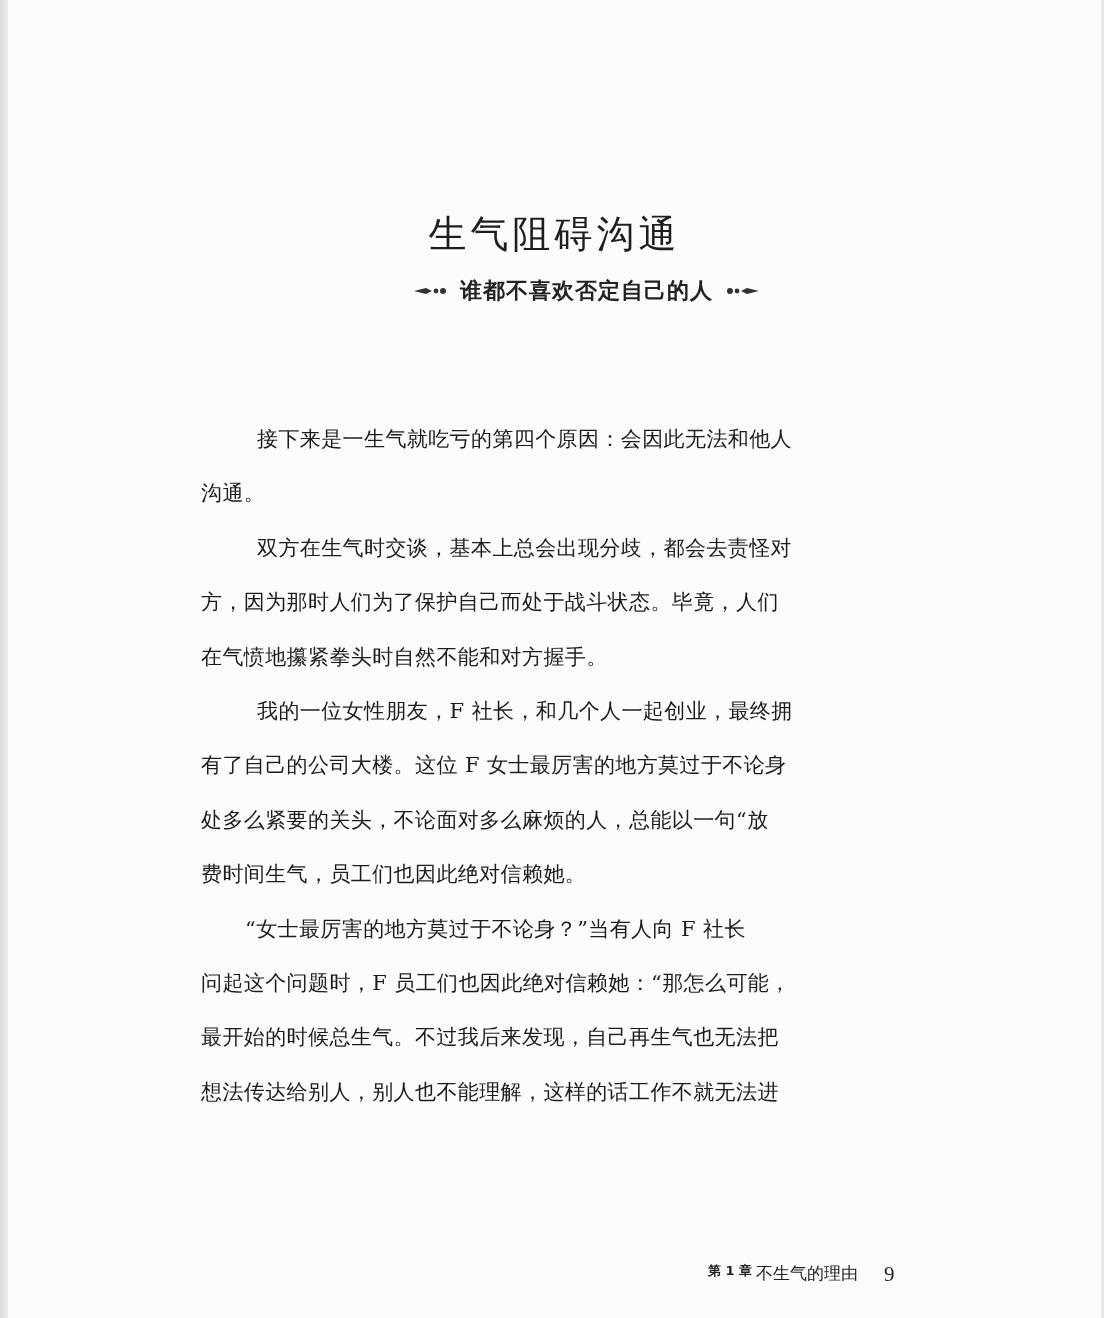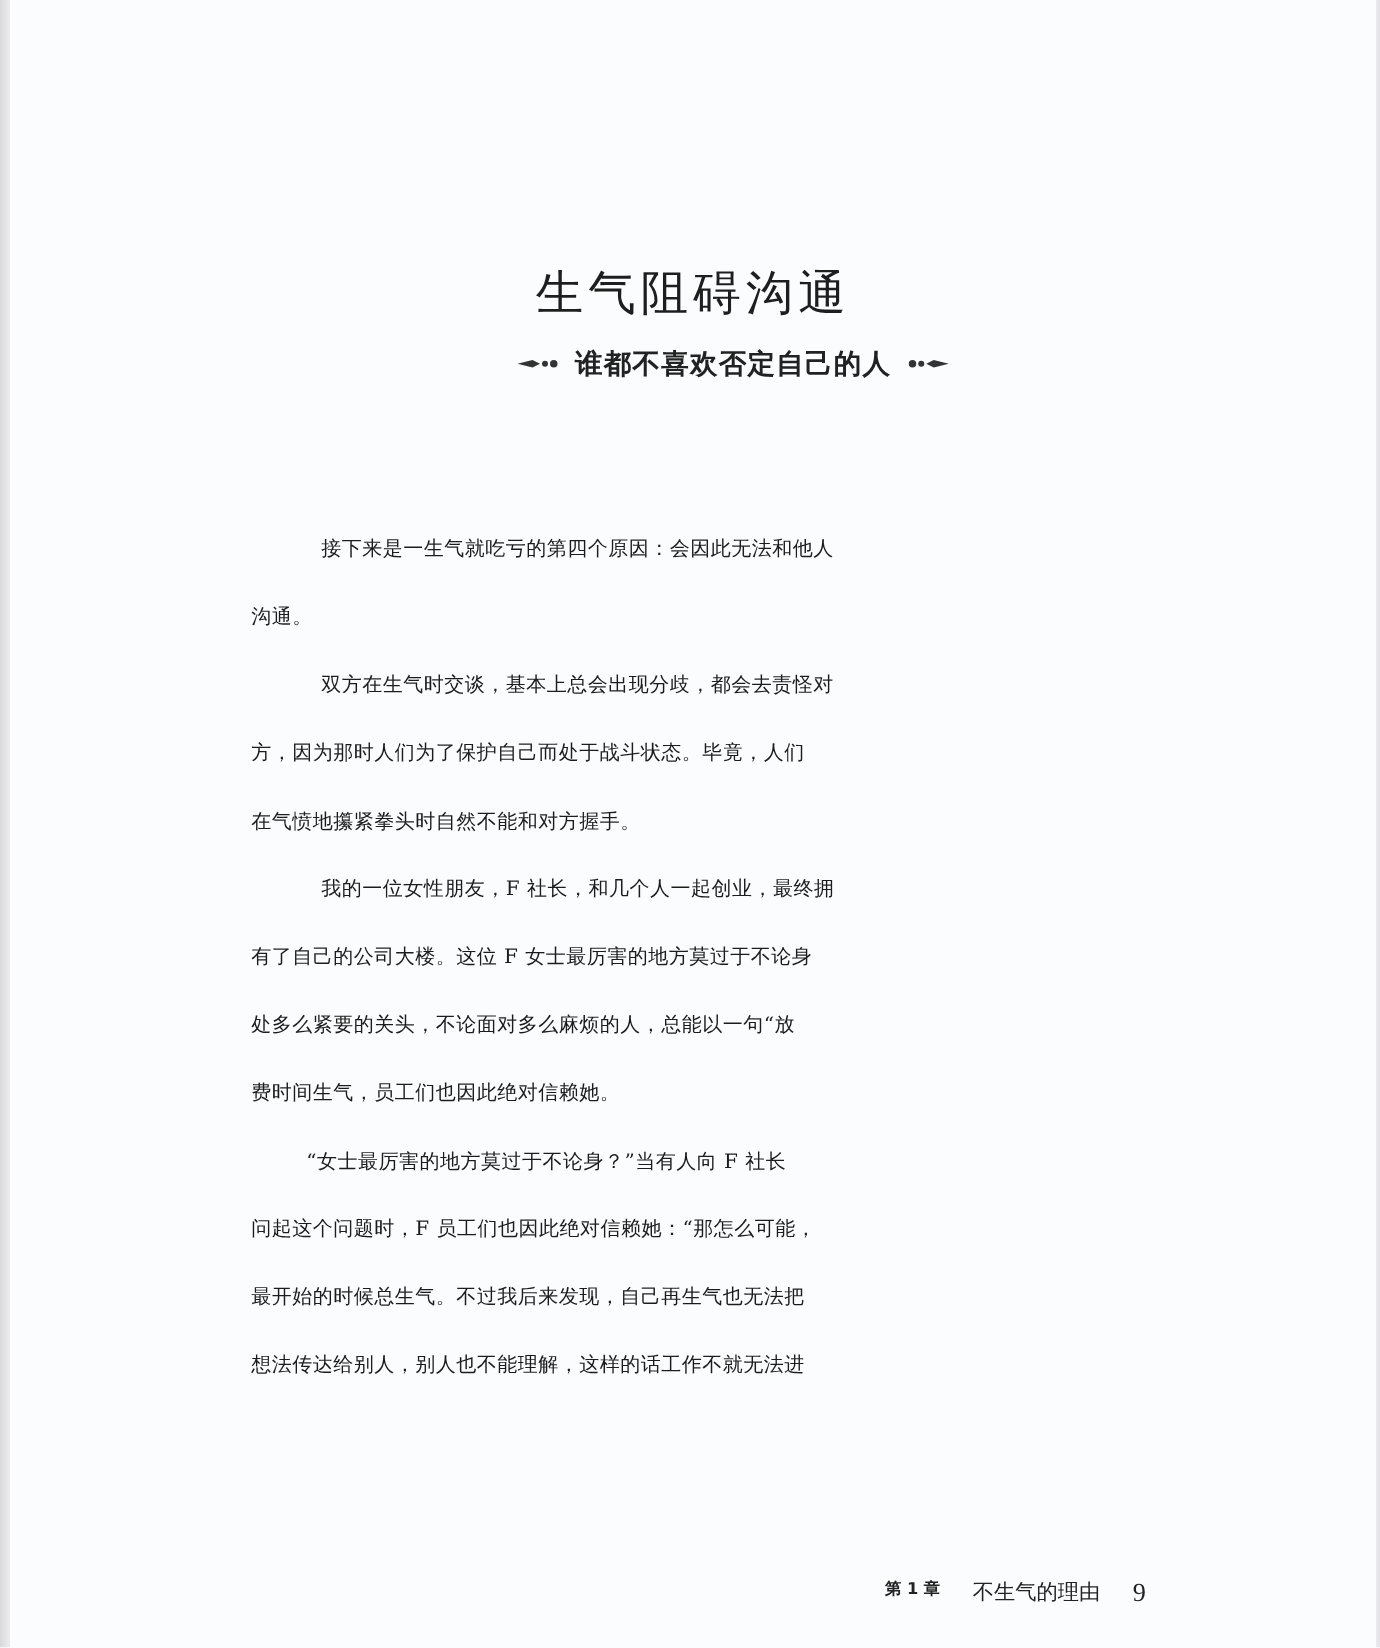--- a/index.html
+++ b/index.html
@@ -35,32 +35,32 @@
     .subtitle {
       font-family: "DejaVu Sans", sans-serif;
       font-size: 22px; letter-spacing: 1px; font-weight: bold; color: #222;
     }
     .ornament { display: inline-block; width: 40px; height: 14px; }
     .body-text {
       position: absolute; left: 193px; top: 412px; width: 760px;
     }
     .line {
       height: 54.4px; line-height: 54.4px;
-      font-size: 16px; white-space: nowrap;
+      font-size: 21px; white-space: nowrap;
       color: #1c1c1c;
       letter-spacing: 0.4px;
     }
     .indent { padding-left: 56px; }
     .footer {
       position: absolute; top: 1262px; left: 700px;
       font-size: 18px; color: #222; white-space: nowrap;
       display: flex; gap: 0;
     }
     .footer .chapter { font-weight: bold; font-family: "DejaVu Sans", sans-serif; font-size: 13px; }
-    .footer .chapter-title { margin-left: 26px; font-family: Liberation Sans, sans-serif; font-size: 17px; }
+    .footer .chapter-title { margin-left: 4px; font-family: Liberation Sans, sans-serif; font-size: 17px; }
     .footer .page-number { margin-left: 26px; font-size: 21px; font-family: "Liberation Serif", serif; }
   </style>
 </head>
 <body>
 
 <div class="left-edge"></div>
 <div class="right-edge"></div>
 
 <div class="page">
   <h1 class="title">生气阻碍沟通</h1>

